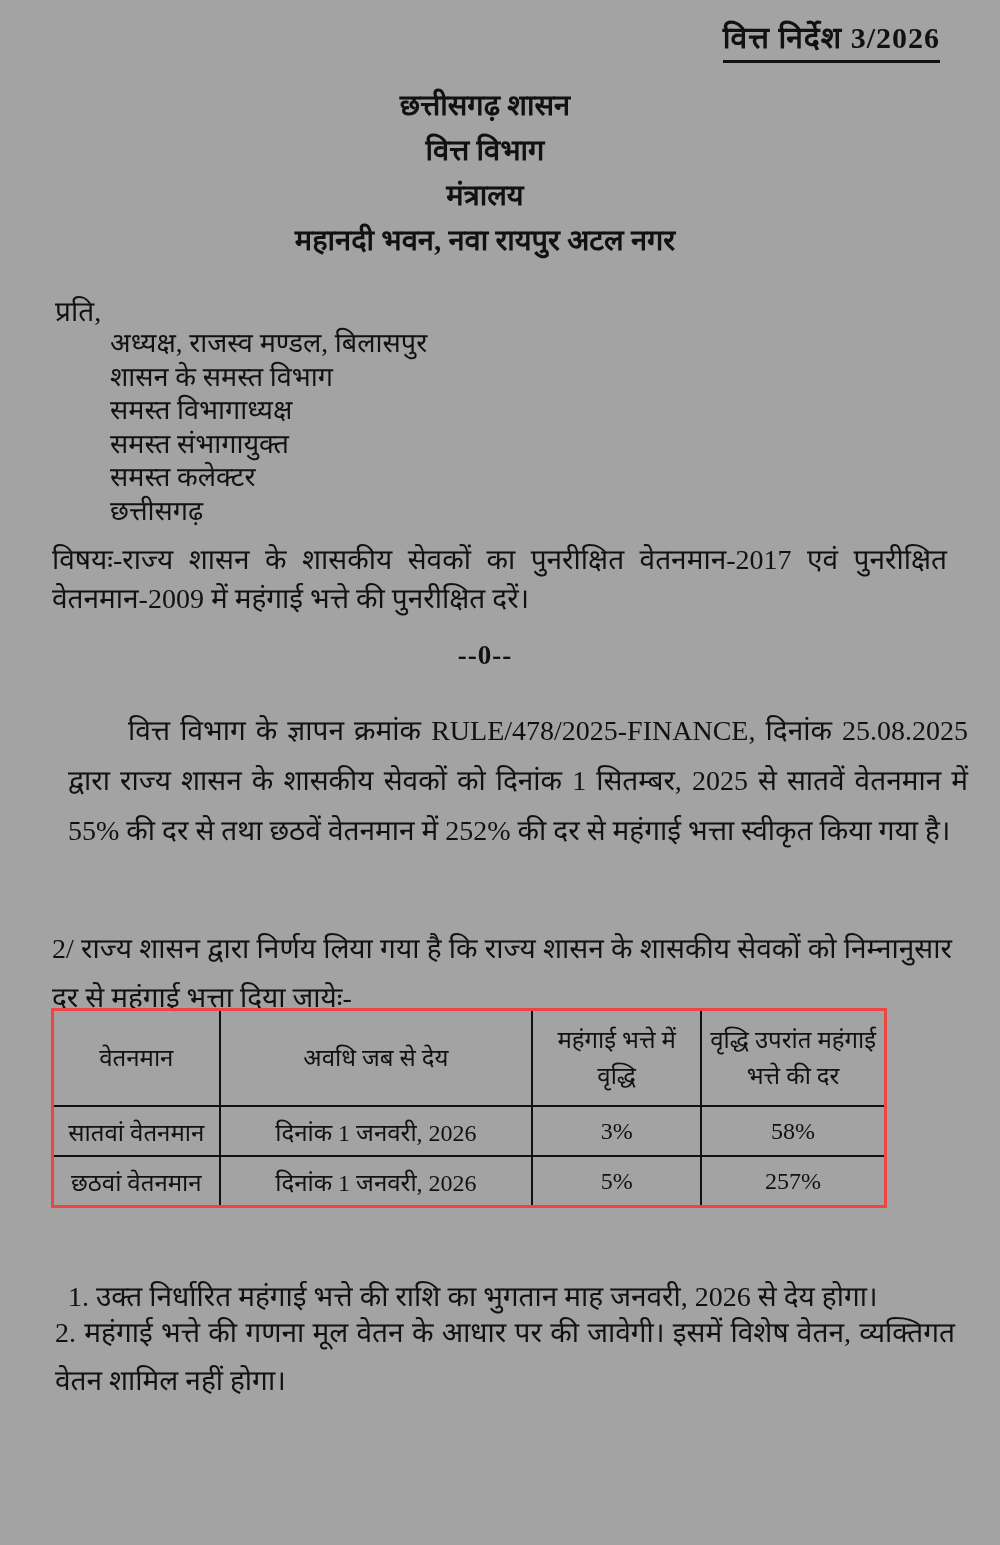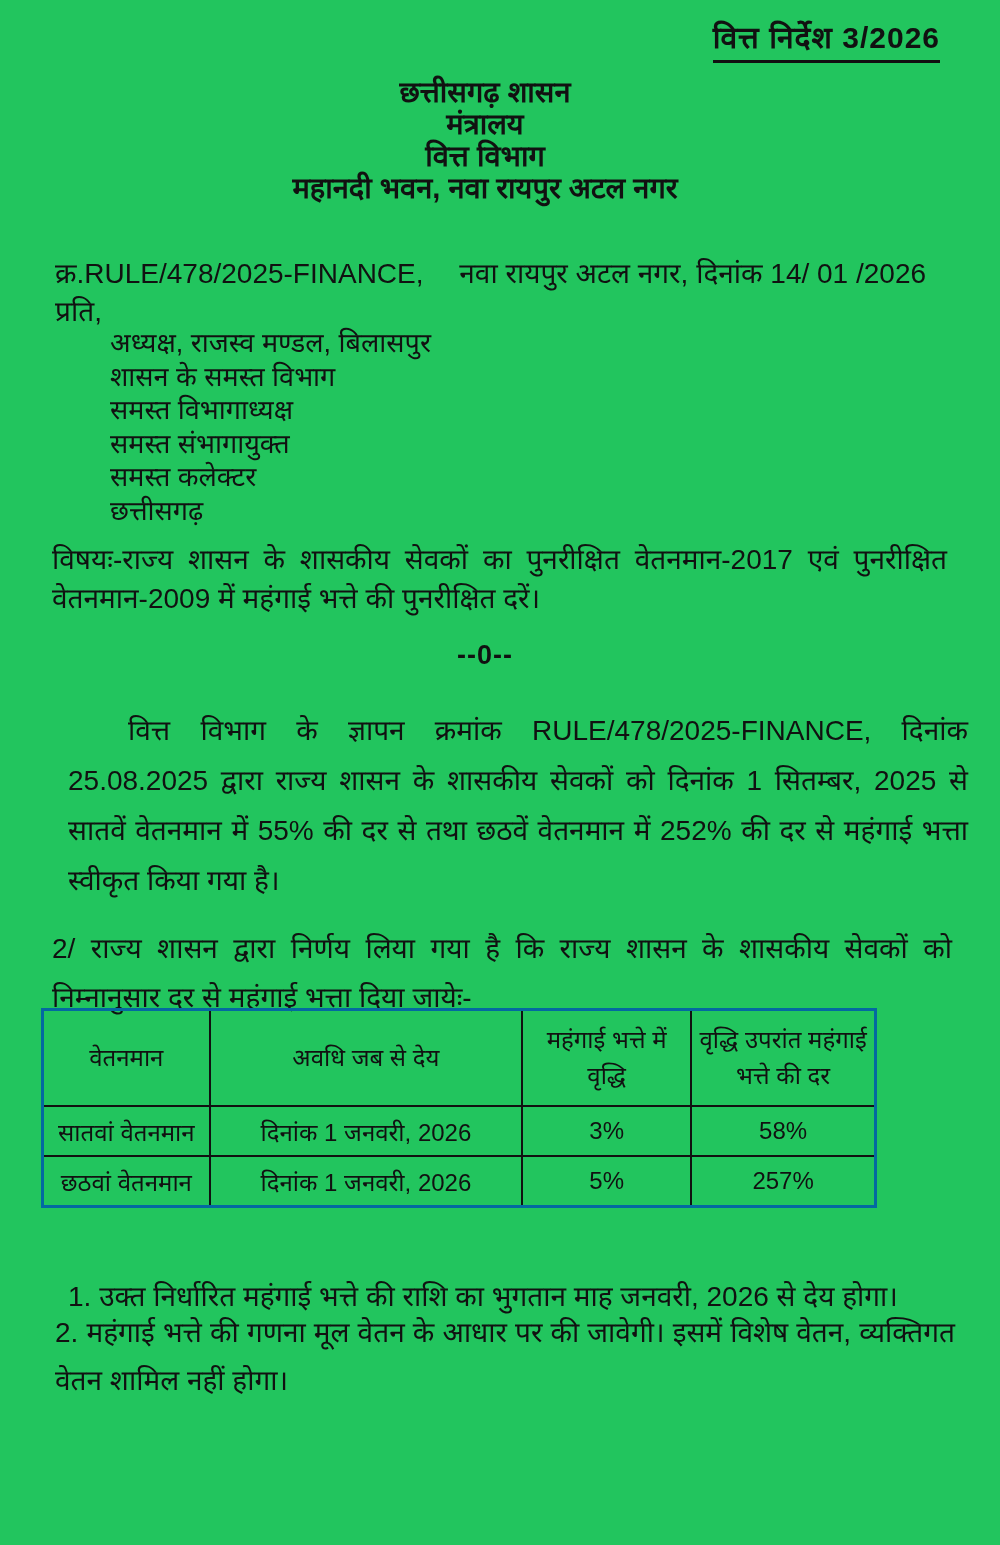--- a/index.html
+++ b/index.html
@@ -5,23 +5,23 @@
   html, body {
     margin: 0;
     padding: 0;
     background: #e8e8e8;
   }
   .page {
     position: relative;
     width: 1000px;
     height: 1545px;
     margin: 0 auto;
-    background: #22c55e;
+    background: #a3a3a3;
     color: #111111;
-    font-family: Liberation Sans, sans-serif;
+    font-family: Liberation Serif, serif;
     overflow: hidden;
   }
   .doc-number-top {
     position: absolute;
     top: 16px;
     right: 60px;
     font-size: 30px;
     font-weight: 700;
     border-bottom: 3px solid #111;
     padding-bottom: 3px;
@@ -30,21 +30,21 @@
   .letterhead {
     position: absolute;
     top: 76px;
     left: 0;
     width: 970px;
     text-align: center;
     font-size: 29px;
     font-weight: 700;
     line-height: 32px;
   }
-  .letterhead .lh-line { white-space: nowrap; }
+  .letterhead .lh-line { white-space: nowrap; margin-top: 13px; }
   .ref-line {
     position: absolute;
     top: 253px;
     left: 55px;
     width: 890px;
     font-size: 28px;
     white-space: nowrap;
   }
   .ref-line .ref-place-date { margin-left: 28px; }
   .salutation {
@@ -99,26 +99,26 @@
     left: 52px;
     width: 900px;
     font-size: 28px;
     line-height: 49px;
     text-align: justify;
     margin: 0;
   }
   table.da-table {
     position: absolute;
     top: 1008px;
-    left: 41px;
+    left: 51px;
     width: 836px;
     border-collapse: collapse;
     table-layout: fixed;
     font-size: 24px;
-    border: 3px solid #0369a1;
+    border: 3px solid #ef4444;
   }
   .da-table th, .da-table td {
     border: 2px solid #111;
     text-align: center;
     vertical-align: middle;
     padding: 2px 6px;
     font-weight: 400;
   }
   .da-table thead th { height: 90px; line-height: 36px; }
   .da-table tbody td { height: 44px; }
@@ -155,29 +155,25 @@
 </style>
 </head>
 <body>
 
 <div class="page">
 
   <div class="doc-number-top">वित्त निर्देश  3/2026</div>
 
   <div class="letterhead">
     <div class="lh-line">छत्तीसगढ़ शासन</div>
+    <div class="lh-line">वित्त विभाग</div>
     <div class="lh-line">मंत्रालय</div>
-    <div class="lh-line">वित्त विभाग</div>
     <div class="lh-line">महानदी भवन, नवा रायपुर अटल नगर</div>
   </div>
 
-  <div class="ref-line">
-    <span class="ref-number">क्र.RULE/478/2025-FINANCE,</span>
-    <span class="ref-place-date">नवा रायपुर अटल नगर, दिनांक 14/ 01 /2026</span>
-  </div>
 
   <div class="salutation">प्रति,</div>
 
   <ul class="addressees">
     <li>अध्यक्ष, राजस्व मण्डल, बिलासपुर</li>
     <li>शासन के समस्त विभाग</li>
     <li>समस्त विभागाध्यक्ष</li>
     <li>समस्त संभागायुक्त</li>
     <li>समस्त कलेक्टर</li>
     <li>छत्तीसगढ़</li>

